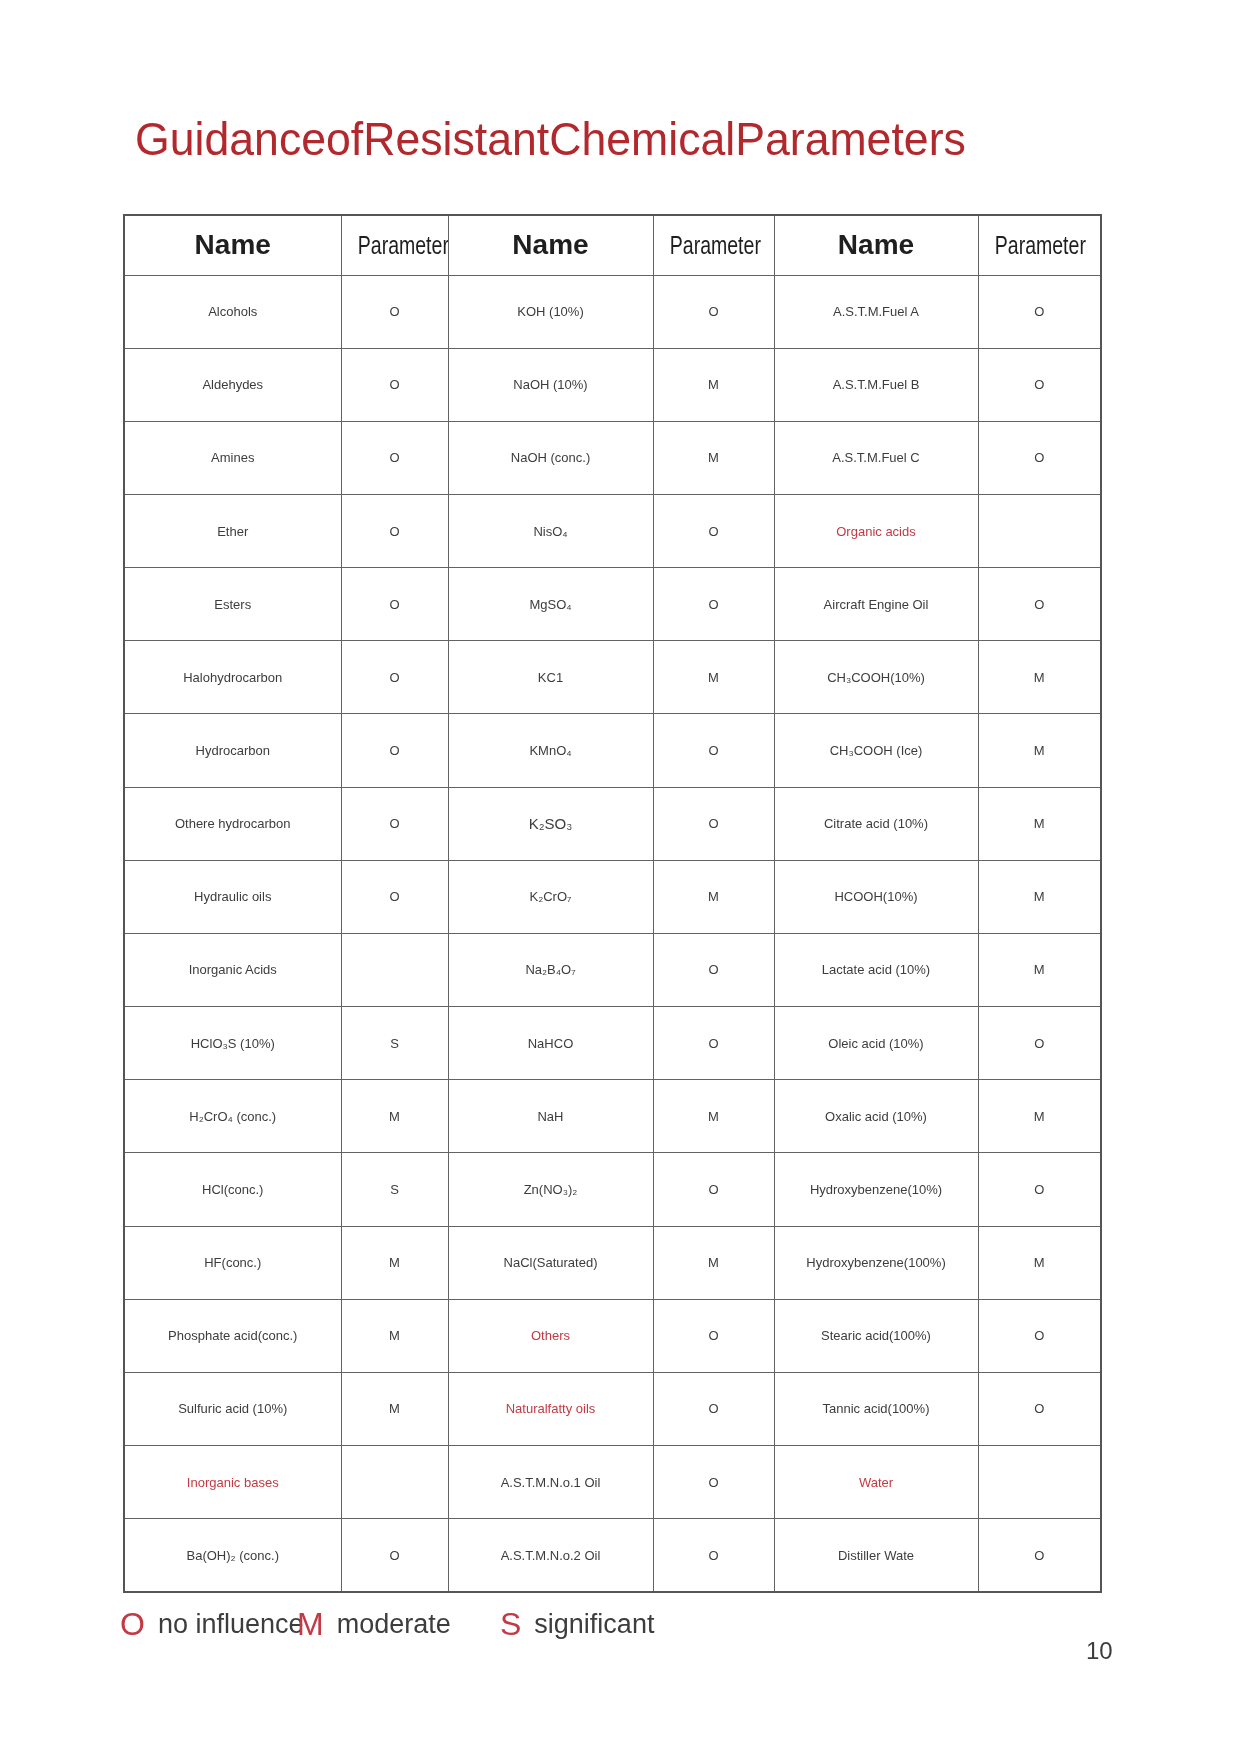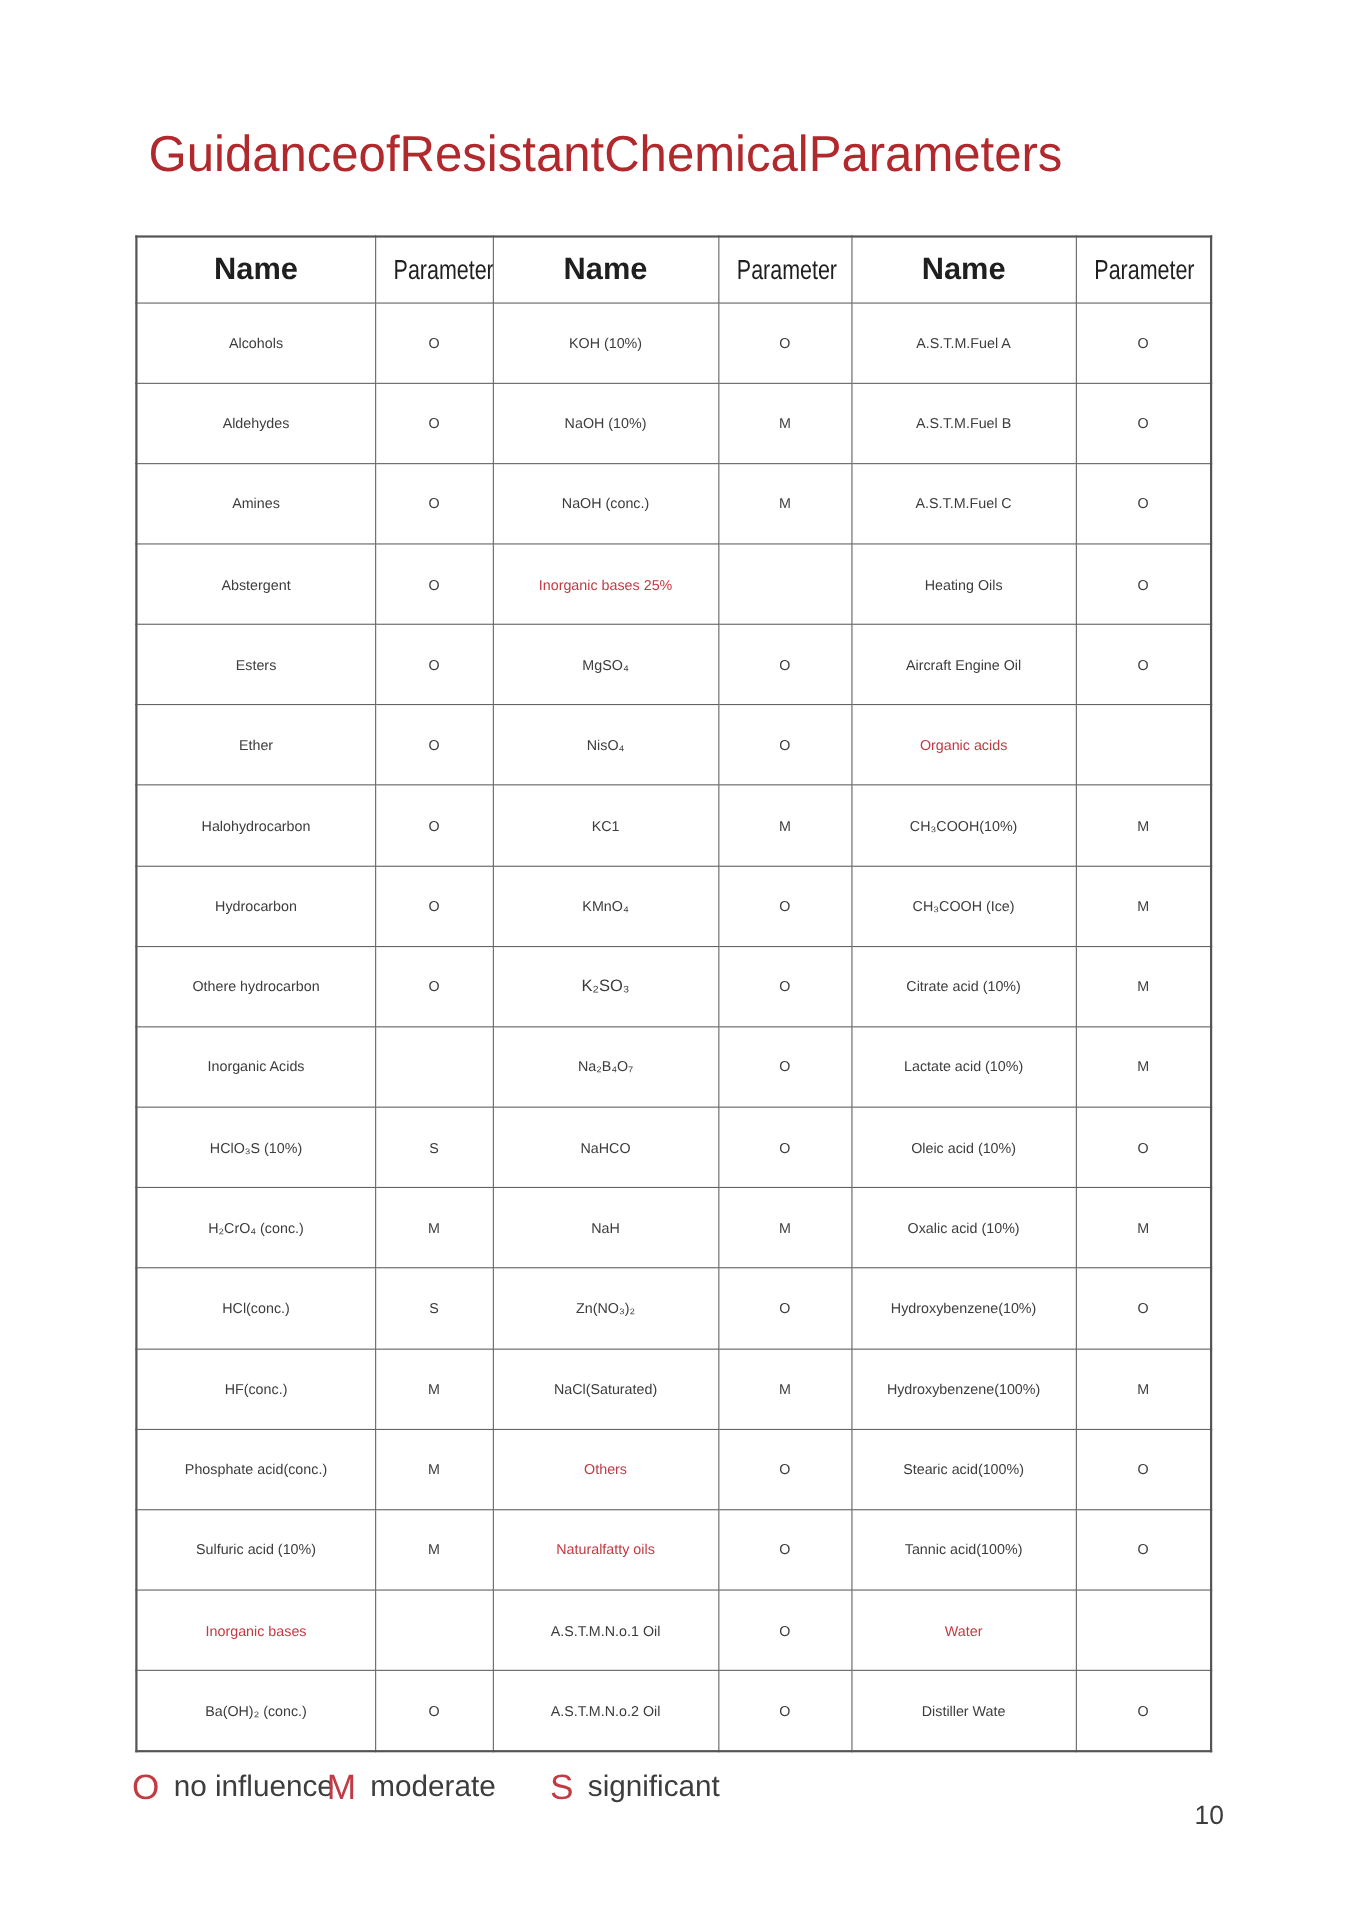--- a/index.html
+++ b/index.html
@@ -86,44 +86,36 @@
         </tr>
         <tr>
           <td style="font-size: 13px;">Amines</td>
           <td style="font-size: 13px;">O</td>
           <td style="font-size: 13px;">NaOH (conc.)</td>
           <td style="font-size: 13px;">M</td>
           <td style="font-size: 13px;">A.S.T.M.Fuel C</td>
           <td style="font-size: 13px;">O</td>
         </tr>
         <tr>
-          <td style="font-size: 13px;">Abstergent</td>
-          <td style="font-size: 13px;">O</td>
-          <td class="red" style="font-size: 13px;">Inorganic bases 25%</td>
-          <td style="font-size: 13px;"></td>
-          <td style="font-size: 13px;">Heating Oils</td>
-          <td style="font-size: 13px;">O</td>
+          <td style="font-size: 13px;">Ether</td>
+          <td style="font-size: 13px;">O</td>
+          <td style="font-size: 13px;">NisO₄</td>
+          <td style="font-size: 13px;">O</td>
+          <td class="red" style="font-size: 13px;">Organic acids</td>
+          <td style="font-size: 13px;"></td>
         </tr>
         <tr>
           <td style="font-size: 13px;">Esters</td>
           <td style="font-size: 13px;">O</td>
           <td style="font-size: 13px;">MgSO₄</td>
           <td style="font-size: 13px;">O</td>
           <td style="font-size: 13px;">Aircraft Engine Oil</td>
           <td style="font-size: 13px;">O</td>
         </tr>
         <tr>
-          <td style="font-size: 13px;">Ether</td>
-          <td style="font-size: 13px;">O</td>
-          <td style="font-size: 13px;">NisO₄</td>
-          <td style="font-size: 13px;">O</td>
-          <td class="red" style="font-size: 13px;">Organic acids</td>
-          <td style="font-size: 13px;"></td>
-        </tr>
-        <tr>
           <td style="font-size: 13px;">Halohydrocarbon</td>
           <td style="font-size: 13px;">O</td>
           <td style="font-size: 13px;">KC1</td>
           <td style="font-size: 13px;">M</td>
           <td style="font-size: 13px;">CH₃COOH(10%)</td>
           <td style="font-size: 13px;">M</td>
         </tr>
         <tr>
           <td style="font-size: 13px;">Hydrocarbon</td>
           <td style="font-size: 13px;">O</td>
@@ -131,20 +123,28 @@
           <td style="font-size: 13px;">O</td>
           <td style="font-size: 13px;">CH₃COOH (Ice)</td>
           <td style="font-size: 13px;">M</td>
         </tr>
         <tr>
           <td style="font-size: 13px;">Othere hydrocarbon</td>
           <td style="font-size: 13px;">O</td>
           <td style="font-size: 15px;">K₂SO₃</td>
           <td style="font-size: 13px;">O</td>
           <td style="font-size: 13px;">Citrate acid (10%)</td>
+          <td style="font-size: 13px;">M</td>
+        </tr>
+        <tr>
+          <td style="font-size: 13px;">Hydraulic oils</td>
+          <td style="font-size: 13px;">O</td>
+          <td style="font-size: 13px;">K₂CrO₇</td>
+          <td style="font-size: 13px;">M</td>
+          <td style="font-size: 13px;">HCOOH(10%)</td>
           <td style="font-size: 13px;">M</td>
         </tr>
         <tr>
           <td style="font-size: 13px;">Inorganic Acids</td>
           <td style="font-size: 13px;"></td>
           <td style="font-size: 13px;">Na₂B₄O₇</td>
           <td style="font-size: 13px;">O</td>
           <td style="font-size: 13px;">Lactate acid (10%)</td>
           <td style="font-size: 13px;">M</td>
         </tr>

